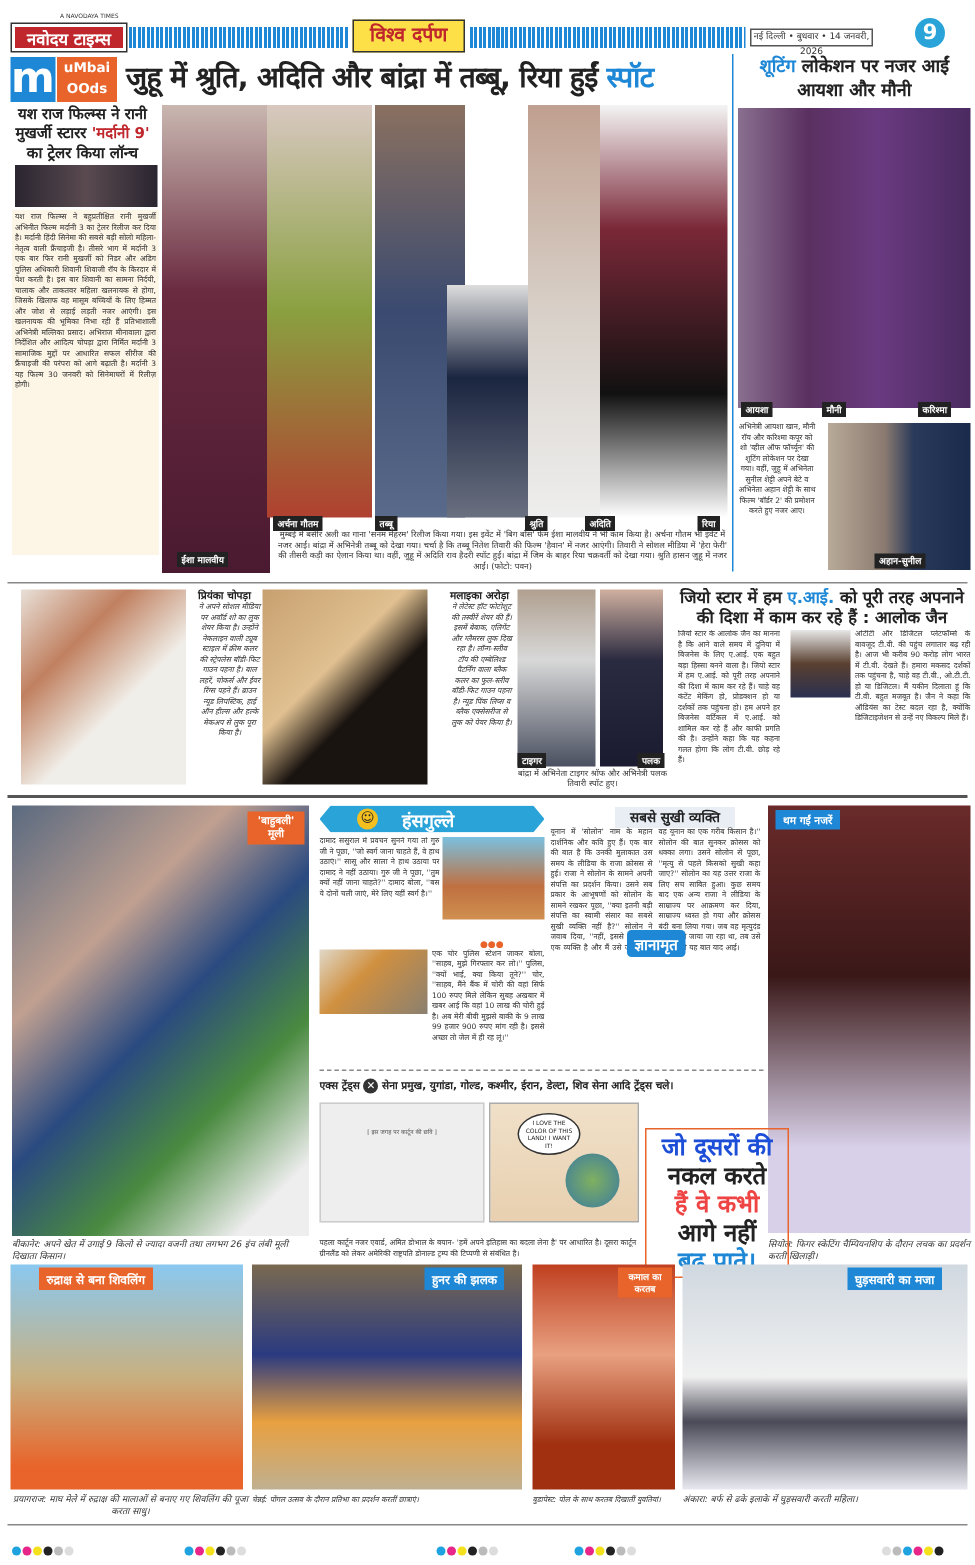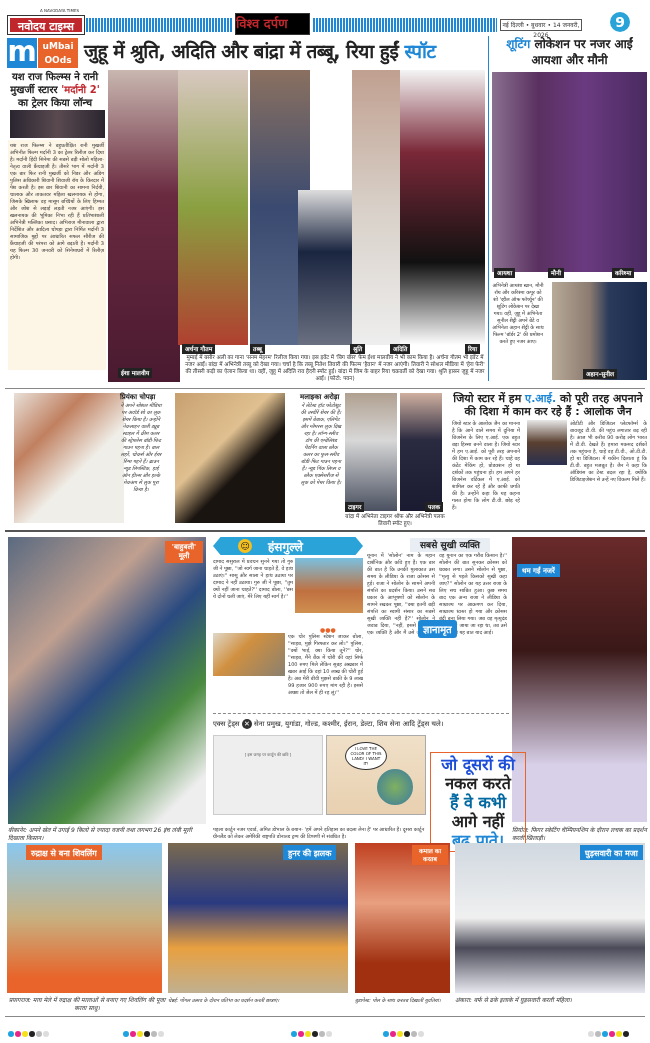--- a/index.html
+++ b/index.html
@@ -1,21 +1,21 @@
 <!DOCTYPE html>
 <html><head>
 <meta charset="utf-8">
 <style>
 *{box-sizing:border-box;margin:0;padding:0}
 body{width:650px;height:1043px;background:#fff;font-family:"DejaVu Sans",sans-serif;position:relative;overflow:hidden;color:#222}
 .abs{position:absolute}
 .logo{left:8px;top:12px;width:76px;height:18px;background:#c0272d;color:#fff;font-weight:bold;font-size:11px;text-align:center;line-height:18px;border:2px solid #fff;outline:1px solid #333}
 .logo-small{left:40px;top:3px;font-size:4px;color:#333}
 .stripes{top:14px;height:14px;background:repeating-linear-gradient(90deg,#1e88d6 0 2px,#fff 2px 3px)}
-.section-box{left:235px;top:9px;width:75px;height:22px;border:1px solid #333;background:#000000;font-weight:bold;font-size:13px;color:#c0272d;line-height:20px}
+.section-box{left:235px;top:9px;width:75px;height:22px;border:1px solid #333;background:#fde047;text-align:center;font-weight:bold;font-size:13px;color:#c0272d;line-height:20px}
 .dateline{left:500px;top:15px;width:82px;height:12px;border:1px solid #555;font-size:6px;line-height:10px;text-align:center;color:#333}
 .pageno{left:610px;top:8px;width:20px;height:20px;border-radius:50%;background:#2aa4d8;color:#fff;font-weight:bold;font-size:14px;text-align:center;line-height:20px}
 .mumbai-m{left:7px;top:38px;width:30px;height:30px;background:#1e88d6;color:#fff;font-weight:bold;font-size:28px;line-height:28px;text-align:center}
 .mumbai-t{left:38px;top:38px;width:40px;height:30px;background:#e8642a;color:#fff;font-size:9px;font-weight:bold;text-align:center;line-height:14px;padding-top:1px}
 .main-head{left:84px;top:38px;width:400px;height:28px;font-size:19px;font-weight:bold;color:#222;white-space:nowrap;letter-spacing:-0.5px}
 .main-head .hl{color:#1e88d6}
 .side-head{left:492px;top:36px;width:155px;height:34px;font-size:12px;font-weight:bold;text-align:center;line-height:16px}
 .side-head .hl{color:#1e88d6}
 .divider-v{width:1px;background:#1e88d6}
 .col-head{font-size:10px;font-weight:bold;text-align:center;line-height:13px}
@@ -55,21 +55,21 @@
   <span>जुहू में श्रुति, अदिति और बांद्रा में तब्बू, रिया हुईं </span><span class="hl">स्पॉट</span>
 </div>
 
 <div class="abs divider-v" style="left:488px;top:36px;height:345px"></div>
 
 <div class="abs side-head">
   <span class="hl">शूटिंग</span><span> लोकेशन पर नजर आईं आयशा और मौनी</span>
 </div>
 
 <div class="abs col-head" style="left:6px;top:70px;width:98px">
-  <span>यश राज फिल्म्स ने रानी मुखर्जी स्टारर </span><span class="hl">'मर्दानी 2'</span><span> का ट्रेलर किया लॉन्च</span>
+  <span>यश राज फिल्म्स ने रानी मुखर्जी स्टारर </span><span class="hl">'मर्दानी 9'</span><span> का ट्रेलर किया लॉन्च</span>
 </div>
 <div class="abs photo" style="left:10px;top:110px;width:95px;height:28px;background:linear-gradient(90deg,#2a2530,#5a4a50 50%,#2a2530)"></div>
 <div class="abs text" style="left:8px;top:140px;width:98px;height:230px;background:#fdf5e6;padding:2px">यश राज फिल्म्स ने बहुप्रतीक्षित रानी मुखर्जी अभिनीत फिल्म मर्दानी 3 का ट्रेलर रिलीज कर दिया है। मर्दानी हिंदी सिनेमा की सबसे बड़ी सोलो महिला-नेतृत्व वाली फ्रैंचाइजी है। तीसरे भाग में मर्दानी 3 एक बार फिर रानी मुखर्जी को निडर और अडिग पुलिस अधिकारी शिवानी शिवाजी रॉय के किरदार में पेश करती है। इस बार शिवानी का सामना निर्दयी, चालाक और ताकतवर महिला खलनायक से होगा, जिसके खिलाफ वह मासूम बच्चियों के लिए हिम्मत और जोश से लड़ाई लड़ती नजर आएंगी। इस खलनायक की भूमिका निभा रही हैं प्रतिभाशाली अभिनेत्री मल्लिका प्रसाद। अभिराज मीनावाला द्वारा निर्देशित और आदित्य चोपड़ा द्वारा निर्मित मर्दानी 3 सामाजिक मुद्दों पर आधारित सफल सीरीज की फ्रैंचाइजी की परंपरा को आगे बढ़ाती है। मर्दानी 3 यह फिल्म 30 जनवरी को सिनेमाघरों में रिलीज़ होगी।</div>
 
 <div class="abs photo" style="left:108px;top:70px;width:72px;height:312px;background:linear-gradient(180deg,#c9b7b0,#6a2a40 40%,#4a1a30)"></div>
 <div class="abs photo" style="left:178px;top:70px;width:70px;height:275px;background:linear-gradient(180deg,#d8c8c0,#8aa040 50%,#b04030)"></div>
 <div class="abs photo" style="left:250px;top:70px;width:60px;height:275px;background:linear-gradient(180deg,#8a7060,#3a4a70 50%,#5a6a8a)"></div>
 <div class="abs photo" style="left:298px;top:190px;width:54px;height:155px;background:linear-gradient(180deg,#ddd,#1a2540 40%,#6a7080)"></div>
 <div class="abs photo" style="left:352px;top:70px;width:50px;height:275px;background:linear-gradient(180deg,#c0a090,#d8d0c8 50%,#eee)"></div>
 <div class="abs photo" style="left:400px;top:70px;width:85px;height:275px;background:linear-gradient(180deg,#f4f4f4,#7a2838 30%,#111 70%,#fff)"></div>
@@ -90,21 +90,21 @@
 <div class="abs label" style="left:494px;top:268px">आयशा</div>
 <div class="abs label" style="left:548px;top:268px">मौनी</div>
 <div class="abs label" style="left:612px;top:268px">करिश्मा</div>
 <div class="abs text" style="left:492px;top:282px;width:52px;text-align:center">अभिनेत्री आयशा खान, मौनी रॉय और करिश्मा कपूर को शो 'व्हील ऑफ फॉर्च्यून' की शूटिंग लोकेशन पर देखा गया। वहीं, जुहू में अभिनेता सुनील शेट्टी अपने बेटे व अभिनेता अहान शेट्टी के साथ फिल्म 'बॉर्डर 2' की प्रमोशन करते हुए नजर आए।</div>
 <div class="abs photo" style="left:552px;top:282px;width:95px;height:98px;background:linear-gradient(90deg,#b8aa98,#8a7a70 40%,#2a3a5a 60%,#1a2a4a)"></div>
 <div class="abs label" style="left:583px;top:369px">अहान-सुनील</div>
 
 <div class="abs hr" style="left:5px;top:388px;width:640px"></div>
 
 <div class="abs photo" style="left:14px;top:393px;width:110px;height:130px;background:linear-gradient(135deg,#e8e0d8,#c08060 30%,#f0eee8 60%)"></div>
-<div class="abs" style="left:120px;top:393px;width:42px">
+<div class="abs" style="left:132px;top:393px;width:42px">
   <div class="col-head" style="font-size:7px;text-align:left;line-height:9px">प्रियंका चोपड़ा</div>
   <div class="text" style="font-style:italic;text-align:center">ने अपने सोशल मीडिया पर अवॉर्ड शो का लुक शेयर किया है। उन्होंने नेकलाइन वाली ट्यूब स्टाइल में क्रीम कलर की स्ट्रेपलेस बॉडी-फिट गाउन पहना है। बाल लहरें, चोकर्स और ईयर रिंग्स पहने हैं। ब्राउन न्यूड लिपस्टिक, हाई ऑन हील्स और हल्के मेकअप से लुक पूरा किया है।</div>
 </div>
 <div class="abs photo" style="left:175px;top:393px;width:110px;height:130px;background:linear-gradient(135deg,#c8a070,#e0c090 40%,#1a1410 60%)"></div>
 <div class="abs" style="left:300px;top:393px;width:42px">
   <div class="col-head" style="font-size:7px;text-align:left;line-height:9px">मलाइका अरोड़ा</div>
   <div class="text" style="font-style:italic;text-align:center">ने लेटेस्ट हॉट फोटोशूट की तस्वीरें शेयर की हैं। इसमें बेबाक, एलिगेंट और ग्लैमरस लुक दिख रहा है। लॉन्ग-स्लीव टॉप की एम्बेलिश्ड पैटर्निंग वाला ब्लैक कलर का फुल-स्लीव बॉडी-फिट गाउन पहना है। न्यूड पिंक लिप्स व ब्लैक एक्सेसरीज से लुक को पेयर किया है।</div>
 </div>
 <div class="abs photo" style="left:345px;top:393px;width:52px;height:118px;background:linear-gradient(180deg,#b0a090,#d8d8d8 40%,#4a5060)"></div>
 <div class="abs photo" style="left:400px;top:393px;width:42px;height:118px;background:linear-gradient(180deg,#d0b0a0,#2a2a40 40%,#1a1a30)"></div>
@@ -133,62 +133,62 @@
 <div class="abs photo" style="left:295px;top:558px;width:68px;height:55px;background:linear-gradient(180deg,#7ac0e0,#c07040 60%,#d09050)"></div>
 <div class="abs" style="left:320px;top:626px;font-size:6px;color:#e8642a">●●●</div>
 <div class="abs photo" style="left:213px;top:633px;width:72px;height:43px;background:linear-gradient(135deg,#e0d8c8,#d09040 40%,#8a8070)"></div>
 <div class="abs text" style="left:288px;top:633px;width:75px;height:78px;overflow:hidden">एक चोर पुलिस स्टेशन जाकर बोला, ''साहब, मुझे गिरफ्तार कर लो।'' पुलिस, ''क्यों भाई, क्या किया तूने?'' चोर, ''साहब, मैंने बैंक में चोरी की वहां सिर्फ 100 रुपए मिले लेकिन सुबह अखबार में खबर आई कि वहां 10 लाख की चोरी हुई है। अब मेरी बीवी मुझसे बाकी के 9 लाख 99 हजार 900 रुपए मांग रही है। इससे अच्छा तो जेल में ही रह लूं।''</div>
 
 <div class="abs" style="left:410px;top:538px;width:80px;height:14px;background:#e8eef4;font-weight:bold;font-size:9px;text-align:center">सबसे सुखी व्यक्ति</div>
 <div class="abs text" style="left:367px;top:538px;width:140px;height:174px;overflow:hidden;column-count:2;column-gap:4px;padding-top:14px">यूनान में 'सोलोन' नाम के महान दार्शनिक और कवि हुए हैं। एक बार की बात है कि उनकी मुलाकात उस समय के लीडिया के राजा क्रोसस से हुई। राजा ने सोलोन के सामने अपनी संपत्ति का प्रदर्शन किया। उसने सब प्रकार के आभूषणों को सोलोन के सामने रखकर पूछा, ''क्या इतनी बड़ी संपत्ति का स्वामी संसार का सबसे सुखी व्यक्ति नहीं है?'' सोलोन ने जवाब दिया, ''नहीं, इससे भी सुखी एक व्यक्ति है और मैं उसे जानता हूं। वह यूनान का एक गरीब किसान है।'' सोलोन की बात सुनकर क्रोसस को धक्का लगा। उसने सोलोन से पूछा, ''मृत्यु से पहले किसको सुखी कहा जाए?'' सोलोन का यह उत्तर राजा के लिए सच साबित हुआ। कुछ समय बाद एक अन्य राजा ने लीडिया के साम्राज्य पर आक्रमण कर दिया, साम्राज्य ध्वस्त हो गया और क्रोसस बंदी बना लिया गया। जब वह मृत्युदंड के लिए ले जाया जा रहा था, तब उसे सोलोन की यह बात याद आई।</div>
 <div class="abs tag-blue" style="left:418px;top:620px;font-size:10px;border-radius:3px">ज्ञानामृत</div>
 
 <div class="abs photo" style="left:512px;top:537px;width:135px;height:285px;background:linear-gradient(180deg,#6a2a2a,#3a1818 40%,#d8d0e8 80%)"></div>
-<div class="abs tag-blue" style="left:517px;top:564px;font-size:7px">थम गईं नजरें</div>
+<div class="abs tag-blue" style="left:517px;top:540px;font-size:7px">थम गईं नजरें</div>
 <div class="abs caption-it" style="left:512px;top:826px;width:136px">सियोल: फिगर स्केटिंग चैम्पियनशिप के दौरान लचक का प्रदर्शन करती खिलाड़ी।</div>
 
 <div class="abs hr-dash" style="left:213px;top:713px;width:296px"></div>
 
-<div class="abs" style="left:213px;top:717px;width:296px;height:14px;font-size:7px;font-weight:normal;white-space:nowrap;overflow:hidden;line-height:14px">
+<div class="abs" style="left:213px;top:717px;width:296px;height:14px;font-size:7px;font-weight:bold;white-space:nowrap;overflow:hidden;line-height:14px">
   <span>एक्स ट्रेंड्स</span>
   <span style="display:inline-block;width:10px;height:10px;background:#333;color:#fff;border-radius:50%;font-size:7px;text-align:center;line-height:10px">✕</span>
   <span>सेना प्रमुख, युगांडा, गोल्ड, कश्मीर, ईरान, डेल्टा, शिव सेना आदि ट्रेंड्स चले।</span>
 </div>
 
 <div class="abs" style="left:213px;top:735px;width:110px;height:80px;background:#eee;border:1px solid #ccc">
   <div style="font-size:4px;text-align:center;margin-top:16px;color:#555">[ इस जगह पर कार्टून की छवि ]</div>
 </div>
 <div class="abs" style="left:326px;top:735px;width:100px;height:80px;background:linear-gradient(180deg,#f0e0c8,#e8d0b0);border:1px solid #aaa;overflow:hidden">
   <div class="abs" style="left:18px;top:6px;width:42px;background:#fff;border:1px solid #333;border-radius:50%;font-size:4px;text-align:center;padding:3px">I LOVE THE COLOR OF THIS LAND! I WANT IT!</div>
   <div class="abs" style="left:50px;top:33px;width:36px;height:36px;border-radius:50%;background:radial-gradient(circle,#80b060,#3a7aa0)"></div>
 </div>
 <div class="abs caption" style="left:213px;top:826px;width:213px;text-align:left;font-size:5px">पहला कार्टून नजर एवार्ड, अमित डोभाल के बयान- 'हमें अपने इतिहास का बदला लेना है' पर आधारित है। दूसरा कार्टून ग्रीनलैंड को लेकर अमेरिकी राष्ट्रपति डोनाल्ड ट्रम्प की टिप्पणी से संबंधित है।</div>
 
 <div class="abs quote-box">
   <div style="color:#1d4ed8">जो दूसरों की</div>
   <div style="color:#222">नकल करते</div>
-  <div style="color:#0369a1">हैं वे कभी</div>
+  <div style="color:#ef4444">हैं वे कभी</div>
   <div style="color:#222">आगे नहीं</div>
   <div style="color:#1e88d6">बढ़ पाते।</div>
 </div>
 
 <div class="abs photo" style="left:7px;top:843px;width:155px;height:150px;background:linear-gradient(180deg,#8ac8f0,#c8b080 50%,#e8642a 90%)"></div>
 <div class="abs tag-orange" style="left:26px;top:845px">रुद्राक्ष से बना शिवलिंग</div>
 <div class="abs caption-it" style="left:7px;top:996px;width:160px;text-align:center">प्रयागराज: माघ मेले में रुद्राक्ष की मालाओं से बनाए गए शिवलिंग की पूजा करता साधु।</div>
 
 <div class="abs photo" style="left:168px;top:843px;width:180px;height:150px;background:linear-gradient(180deg,#7a6a50,#2a3a80 40%,#e8a040 70%,#c0b090)"></div>
 <div class="abs tag-blue" style="left:283px;top:845px">हुनर की झलक</div>
 <div class="abs caption-it" style="left:168px;top:996px;width:180px;font-size:5px">चेन्नई: पोंगल उत्सव के दौरान प्रतिभा का प्रदर्शन करतीं छात्राएं।</div>
 
 <div class="abs photo" style="left:355px;top:843px;width:95px;height:150px;background:linear-gradient(180deg,#c04020,#e8a080 40%,#a03010 80%)"></div>
 <div class="abs tag-orange" style="left:412px;top:845px;width:36px;font-size:6px;text-align:center">कमाल का करतब</div>
 <div class="abs caption-it" style="left:355px;top:996px;width:95px;font-size:5px">बुडापेस्ट: पोल के साथ करतब दिखातीं युवतियां।</div>
 
 <div class="abs photo" style="left:455px;top:843px;width:190px;height:150px;background:linear-gradient(180deg,#d0d8e0,#f0f0f0 50%,#4a4a58 70%,#e8e8f0)"></div>
-<div class="abs tag-blue" style="left:580px;top:845px">घुड़सवारी का मजा</div>
+<div class="abs tag-blue" style="left:565px;top:845px">घुड़सवारी का मजा</div>
 <div class="abs caption-it" style="left:455px;top:996px;width:190px">अंकारा: बर्फ से ढके इलाके में घुड़सवारी करती महिला।</div>
 
 <div class="abs hr" style="left:5px;top:1016px;width:640px"></div>
 <div class="abs" style="left:8px;top:1022px;width:640px;height:8px">
   <span class="abs" style="left:0"><span class="swatch" style="background:#1ea3e0"></span><span class="swatch" style="background:#e8268a"></span><span class="swatch" style="background:#f4e11c"></span><span class="swatch" style="background:#222"></span><span class="swatch" style="background:#bbb"></span><span class="swatch" style="background:#ddd"></span></span>
   <span class="abs" style="left:115px"><span class="swatch" style="background:#1ea3e0"></span><span class="swatch" style="background:#e8268a"></span><span class="swatch" style="background:#f4e11c"></span><span class="swatch" style="background:#222"></span><span class="swatch" style="background:#bbb"></span><span class="swatch" style="background:#ddd"></span></span>
   <span class="abs" style="left:283px"><span class="swatch" style="background:#1ea3e0"></span><span class="swatch" style="background:#e8268a"></span><span class="swatch" style="background:#f4e11c"></span><span class="swatch" style="background:#222"></span><span class="swatch" style="background:#bbb"></span><span class="swatch" style="background:#ddd"></span></span>
   <span class="abs" style="left:375px"><span class="swatch" style="background:#1ea3e0"></span><span class="swatch" style="background:#e8268a"></span><span class="swatch" style="background:#f4e11c"></span><span class="swatch" style="background:#222"></span><span class="swatch" style="background:#bbb"></span><span class="swatch" style="background:#ddd"></span></span>
   <span class="abs" style="left:580px"><span class="swatch" style="background:#ddd"></span><span class="swatch" style="background:#bbb"></span><span class="swatch" style="background:#1ea3e0"></span><span class="swatch" style="background:#e8268a"></span><span class="swatch" style="background:#f4e11c"></span><span class="swatch" style="background:#222"></span></span>
 </div>

